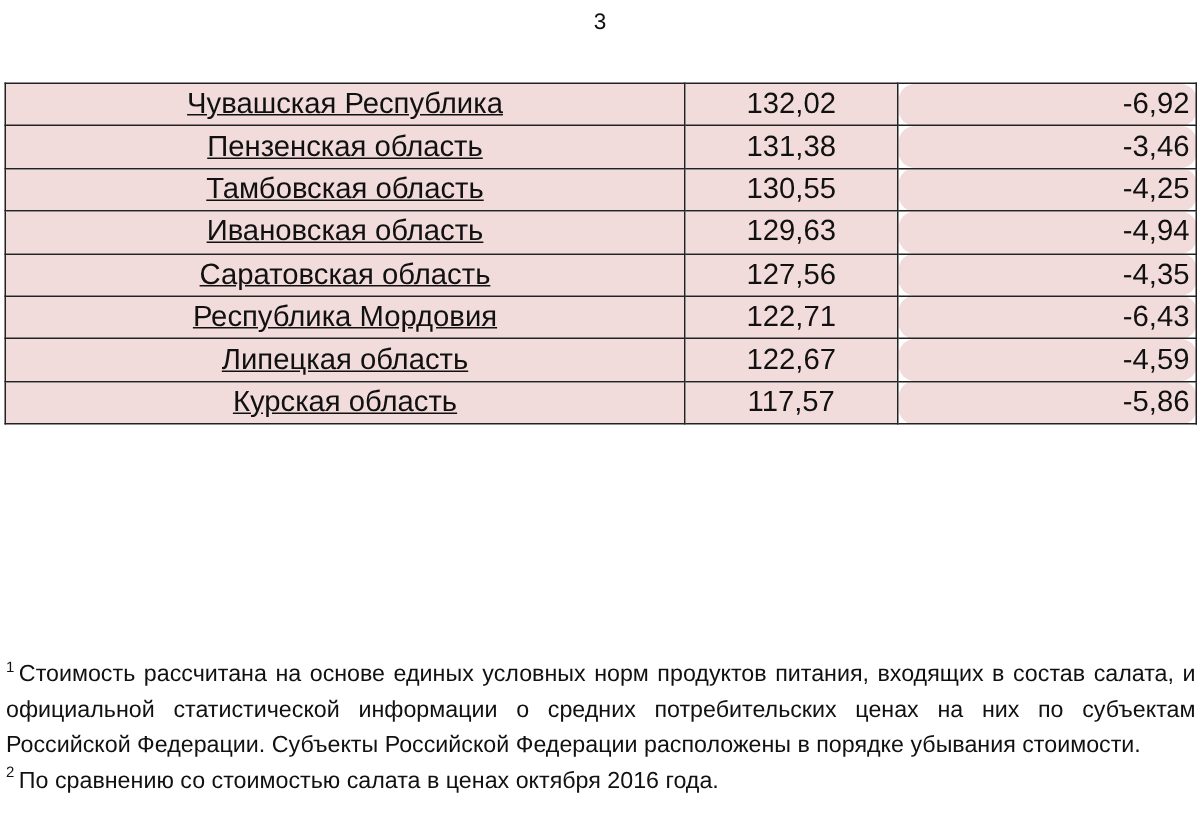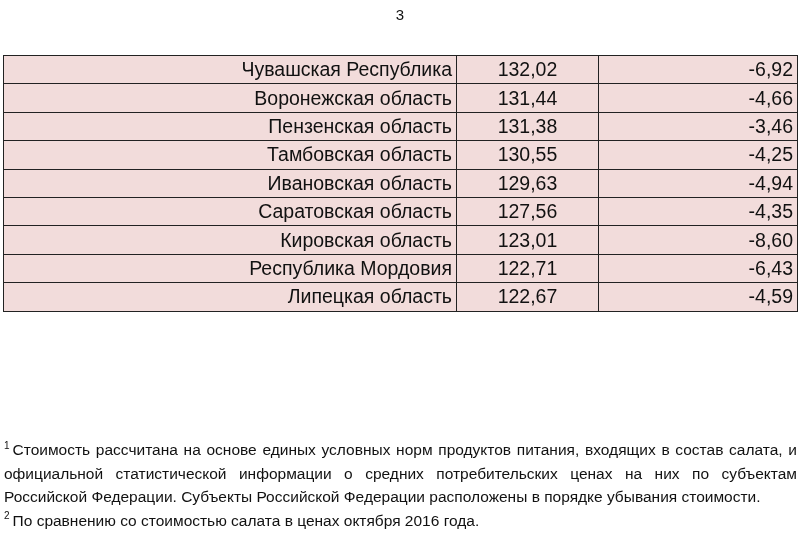--- a/index.html
+++ b/index.html
@@ -20,46 +20,41 @@
   table.data td {
     background: #F2DCDB;
     border: 1.5px solid #222;
     height: 27.4px;
     padding: 0 4px;
     font-size: 19.5px;
     line-height: 27px;
     white-space: nowrap;
     overflow: hidden;
   }
-  td.col-name { width: 444px; text-align: right; }
+  td.col-name { width: 444px; text-align: center; text-decoration: underline; }
   td.col-cost { width: 133px; text-align: center; }
-  td.col-change { text-align: right; }
+  td.col-change { text-align: right; border-radius: 11px; }
   .footnotes {
     position: absolute; left: 4px; top: 438px; width: 793px;
     font-size: 15.5px; line-height: 23.5px;
   }
   .fn { text-align: justify; text-align-last: left; margin: 0; }
   .fn sup { font-size: 10px; vertical-align: super; line-height: 0; margin-right: 3px; }
 </style>
 </head>
 <body>
 
 <div class="page-number">3</div>
 
 <table class="data">
   <tbody id="table-body">
       <tr>
         <td class="col-name">Чувашская Республика</td>
         <td class="col-cost">132,02</td>
         <td class="col-change">-6,92</td>
-      </tr>
-      <tr>
-        <td class="col-name">Воронежская область</td>
-        <td class="col-cost">131,44</td>
-        <td class="col-change">-4,66</td>
       </tr>
       <tr>
         <td class="col-name">Пензенская область</td>
         <td class="col-cost">131,38</td>
         <td class="col-change">-3,46</td>
       </tr>
       <tr>
         <td class="col-name">Тамбовская область</td>
         <td class="col-cost">130,55</td>
         <td class="col-change">-4,25</td>
@@ -68,33 +63,33 @@
         <td class="col-name">Ивановская область</td>
         <td class="col-cost">129,63</td>
         <td class="col-change">-4,94</td>
       </tr>
       <tr>
         <td class="col-name">Саратовская область</td>
         <td class="col-cost">127,56</td>
         <td class="col-change">-4,35</td>
       </tr>
       <tr>
-        <td class="col-name">Кировская область</td>
-        <td class="col-cost">123,01</td>
-        <td class="col-change">-8,60</td>
-      </tr>
-      <tr>
         <td class="col-name">Республика Мордовия</td>
         <td class="col-cost">122,71</td>
         <td class="col-change">-6,43</td>
       </tr>
       <tr>
         <td class="col-name">Липецкая область</td>
         <td class="col-cost">122,67</td>
         <td class="col-change">-4,59</td>
+      </tr>
+      <tr>
+        <td class="col-name">Курская область</td>
+        <td class="col-cost">117,57</td>
+        <td class="col-change">-5,86</td>
       </tr>
     </tbody>
 </table>
 
 <div class="footnotes">
   <p class="fn"><sup>1</sup><span>Стоимость рассчитана на основе единых условных норм продуктов питания, входящих в состав салата, и официальной статистической информации о средних потребительских ценах на них по субъектам Российской Федерации. Субъекты Российской Федерации расположены в порядке убывания стоимости.</span></p>
   <p class="fn"><sup>2</sup><span>По сравнению со стоимостью салата в ценах октября 2016 года.</span></p>
 </div>
 
 </body></html>

